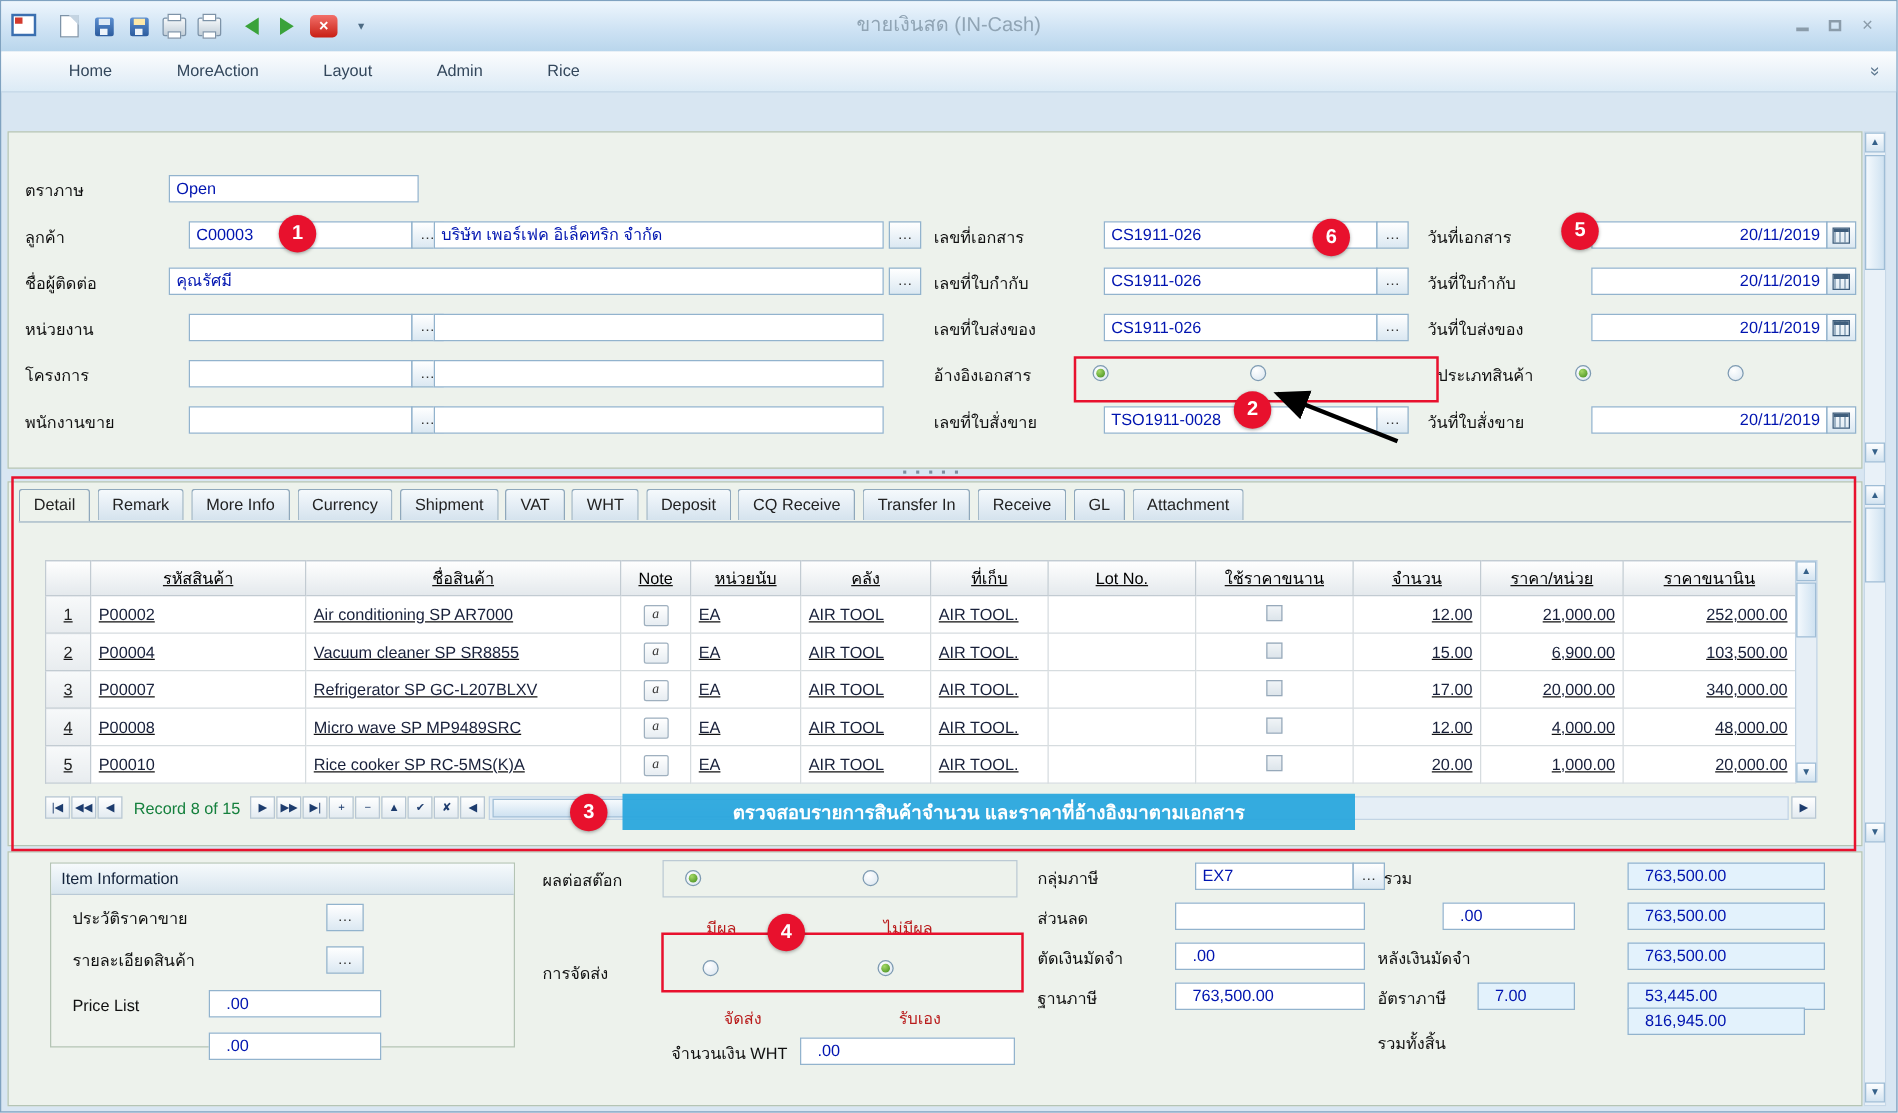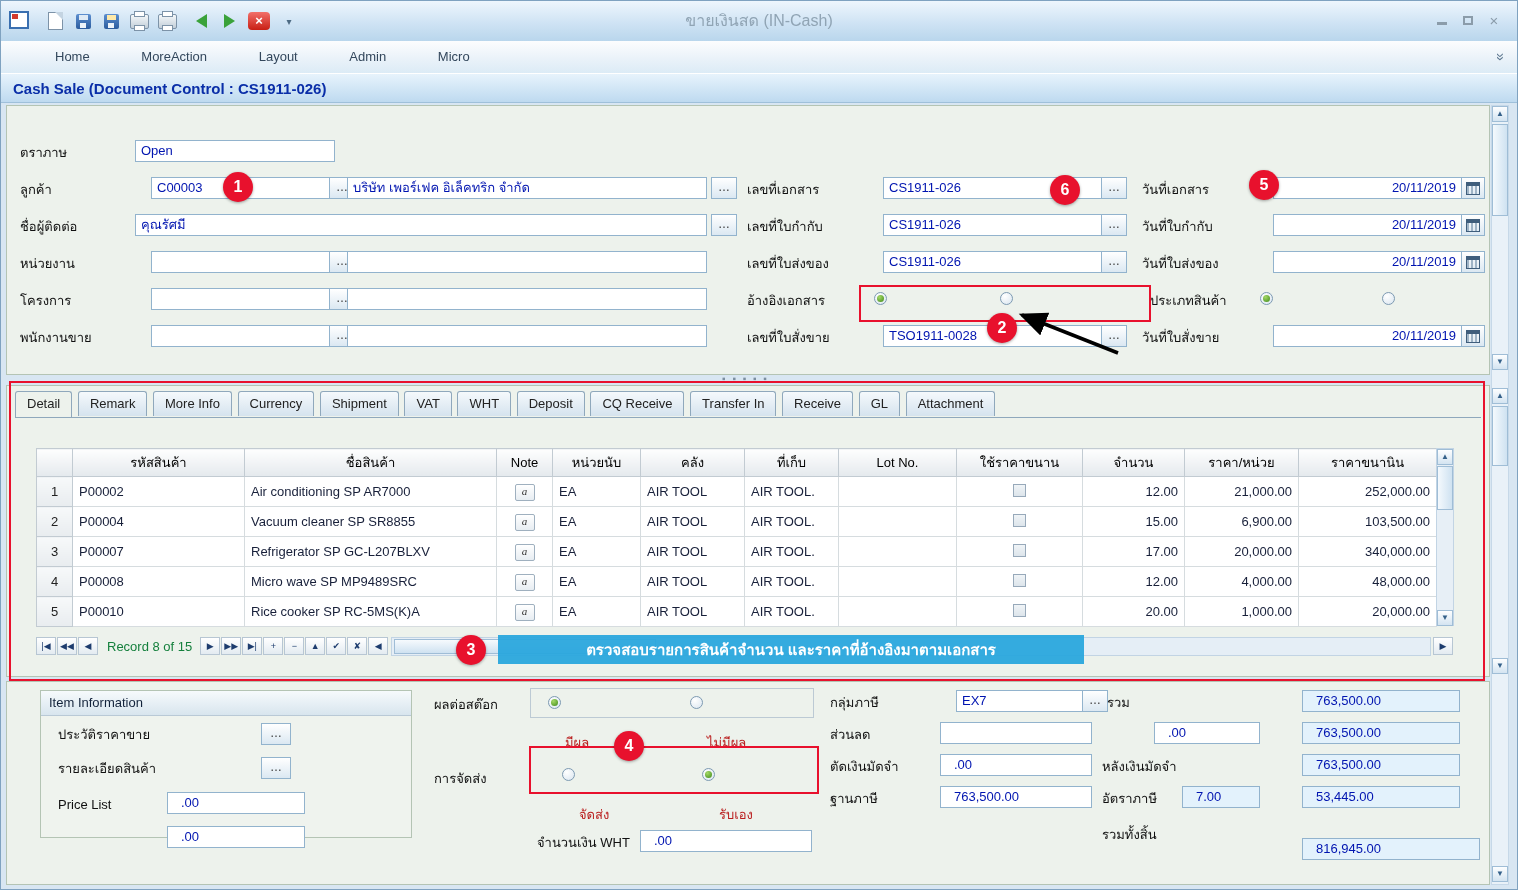--- a/index.html
+++ b/index.html
@@ -81,21 +81,21 @@
        background:linear-gradient(#f0f4f7,#dde5eb);}
 
   
   #tabstrip{position:absolute;left:8px;top:5px;right:8px;height:26px;border-bottom:1px solid #8fa8bc;}
   .tab{display:inline-block;padding:0 11px;height:24px;line-height:24px;margin-right:2px;color:#222;
        border:1px solid #8fa8bc;border-bottom:none;border-radius:3px 3px 0 0;
        background:linear-gradient(#f5f9fc,#d5e3ee);vertical-align:bottom;}
   .tab.active{background:#edf2ec;height:25px;margin-bottom:-1px;position:relative;}
 
   
-  table.grid{border-collapse:collapse;table-layout:fixed;width:1400px;background:#fff;font-size:13px;}
+  table.grid{border-collapse:collapse;table-layout:fixed;width:1400px;background:#fff;font-size:13px;text-decoration:underline;}
   .grid th{background:linear-gradient(#fefefe,#e4e9ed);border:1px solid #c2cbd2;height:27px;
            font-weight:normal;color:#000;padding:0 4px;overflow:hidden;white-space:nowrap;}
   .grid td{border:1px solid #d6dcdf;height:29px;padding:0 6px;white-space:nowrap;overflow:hidden;color:#18203a;}
   .grid td.rn{background:linear-gradient(#f7f9fa,#e8ecef);text-align:center;border-color:#c2cbd2;color:#222;}
   .tnum{text-align:right;}
   .tctr{text-align:center;}
   .notebtn{display:inline-block;width:18px;height:15px;border:1px solid #9fb0bf;border-radius:2px;
            background:linear-gradient(#fff,#e7edf2);font-family:"Liberation Serif",serif;font-style:italic;
            font-size:11px;line-height:13px;text-align:center;color:#333;}
   .gscroll{position:absolute;width:18px;background:#e7eff6;border:1px solid #c2d4e4;box-sizing:border-box;}
@@ -168,25 +168,24 @@
     <span class="wbtn" style="right:64px"><span class="bar"></span></span>
     <span class="wbtn" style="right:38px"><span class="box"></span></span>
     <span class="wbtn" style="right:12px;font-size:15px;line-height:16px">×</span>
   </div>
 
   <div id="menubar">
     <span class="mitem" style="margin-left:30px">Home</span>
     <span class="mitem">MoreAction</span>
     <span class="mitem">Layout</span>
     <span class="mitem">Admin</span>
-    <span class="mitem">Micro</span>
+    <span class="mitem">Rice</span>
     <span id="menuchev">»</span>
   </div>
 
-  <div id="docheader">Cash Sale (Document Control : CS1911-026)</div>
 
   <div id="panel-top" class="panel">
 
     <span class="lbl" style="left:13px;top:36px">ตราภาษ</span>
     <span class="fld" style="left:128px;top:34px;width:200px">Open</span>
 
     <span class="lbl" style="left:13px;top:73px">ลูกค้า</span>
     <span class="fgrp" style="left:128px;top:71px;width:204px">
       <span class="fin">C00003</span>
       <span class="btn3">…</span>
@@ -474,21 +473,21 @@
     <span class="lbl" style="left:1095px;top:74px">หลังเงินมัดจำ</span>
     <span class="fld num ro" style="left:1295px;top:72px;width:158px">763,500.00</span>
 
     <span class="lbl" style="left:823px;top:106px">ฐานภาษี</span>
     <span class="fld num" style="left:933px;top:104px;width:152px">763,500.00</span>
     <span class="lbl" style="left:1095px;top:106px">อัตราภาษี</span>
     <span class="fld num ro" style="left:1175px;top:104px;width:78px">7.00</span>
     <span class="fld num ro" style="left:1295px;top:104px;width:158px">53,445.00</span>
 
     <span class="lbl" style="left:1095px;top:142px">รวมทั้งสิ้น</span>
-    <span class="fld num ro" style="left:1295px;top:156px;width:178px">816,945.00</span>
+    <span class="fld num ro" style="left:1295px;top:124px;width:142px">816,945.00</span>
   </div>
 
   <div id="vstrip">
     <span class="sbtn" style="top:0">▲</span>
     <span class="sthumb" style="top:18px;height:92px"></span>
     <span class="sbtn" style="top:248px">▼</span>
     <span class="sbtn" style="top:282px">▲</span>
     <span class="sthumb" style="top:300px;height:60px"></span>
     <span class="sbtn" style="top:552px">▼</span>
     <span class="sbtn" style="top:760px">▼</span>

